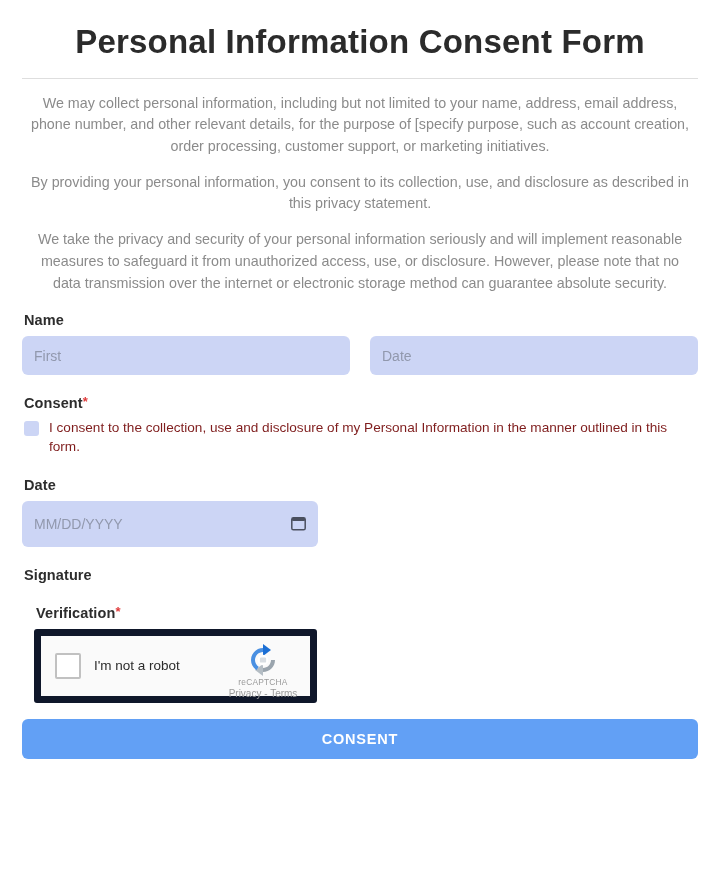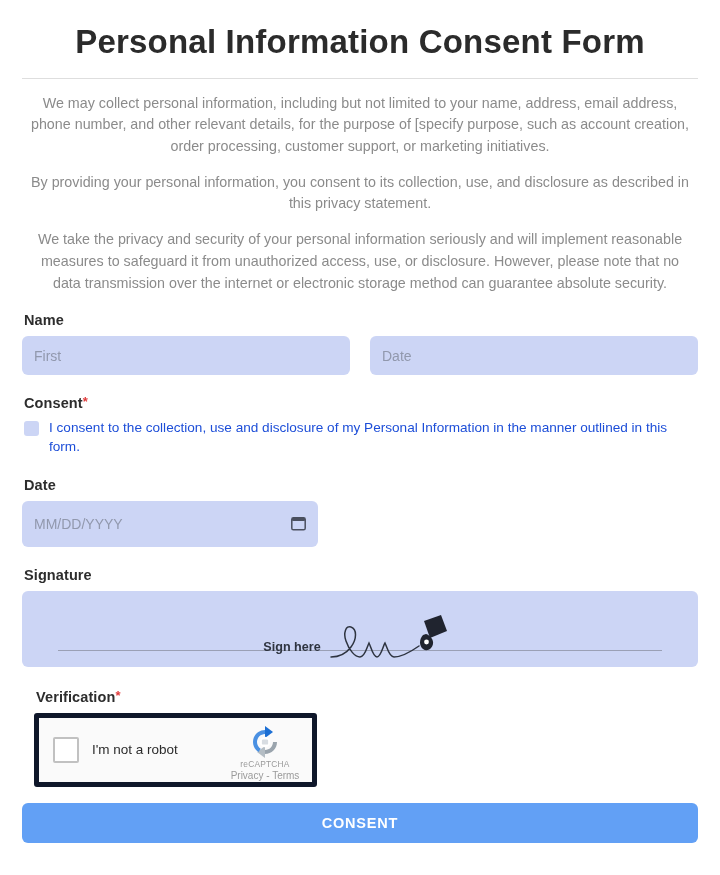--- a/index.html
+++ b/index.html
@@ -100,21 +100,21 @@
     width: 15px;
     height: 15px;
     background: #ccd5f5;
     border-radius: 3px;
     flex: 0 0 auto;
     margin-top: 2px;
   }
   .consent-text {
     font-size: 13.6px;
     line-height: 1.38;
-    color: #1d4ed8;
+    color: #7f1d1d;
     max-width: 625px;
   }
 
   
   .date-block { margin-bottom: 20px; }
   .date-field {
     width: 296px;
     height: 46px;
     background: #ccd5f5;
     border-radius: 6px;
@@ -164,21 +164,21 @@
     margin-top: 14px;
   }
   .scribble { display: block; margin-left: 4px; }
 
   
   .verify-block { margin-bottom: 16px; padding-left: 12px; }
   .recaptcha-box {
     width: 283px;
     height: 74px;
     background: #fafafa;
-    border: 5px solid #0f172a;
+    border: 7px solid #0f172a;
     border-radius: 3px;
     display: flex;
     align-items: center;
     padding: 0 12px 0 14px;
     position: relative;
   }
   .rc-checkbox {
     width: 26px;
     height: 26px;
     background: #fff;
@@ -273,32 +273,20 @@
           <rect x="0.8" y="1.8" width="13.4" height="12" rx="1.6" fill="none" stroke="#4a4f5e" stroke-width="1.5"></rect>
           <rect x="0.8" y="1.8" width="13.4" height="3.3" rx="1.6" fill="#4a4f5e"></rect>
         </svg>
       </span>
     </div>
   </div>
 
   
   <div class="sig-block">
     <div class="field-label">Signature</div>
-    <div class="sig-box">
-      <div class="sig-baseline"></div>
-      <div class="sig-center">
-        <span class="sign-here-text">Sign here</span>
-        <svg class="scribble" width="130" height="54" viewBox="0 0 130 54">
-          <path d="M4 44 C 10 44, 18 42, 24 34 C 30 26, 30 16, 24 14 C 19 12, 16 20, 19 28 C 22 37, 28 44, 33 44 C 38 44, 40 34, 42 30 C 44 34, 46 44, 50 44 C 54 44, 56 33, 58 30 C 60 34, 62 44, 67 44 C 74 44, 82 40, 92 33" fill="none" stroke="#2e3440" stroke-width="1.5" stroke-linecap="round"></path>
-          <path d="M97 8 L 114 2 L 120 18 L 103 25 Z" fill="#20242f"></path>
-          <path d="M96 22 C 92 26, 92 33, 96 36 C 100 39, 105 36, 106 31 C 107 27, 103 22, 99 21 Z" fill="#20242f"></path>
-          <circle cx="99.5" cy="29" r="2.4" fill="#ffffff"></circle>
-        </svg>
-      </div>
-    </div>
   </div>
 
   
   <div class="verify-block">
     <div class="field-label">
       <span>Verification</span><span class="req-star">*</span>
     </div>
     <div class="recaptcha-box">
       <div class="rc-checkbox"></div>
       <div class="rc-label">I'm not a robot</div>

